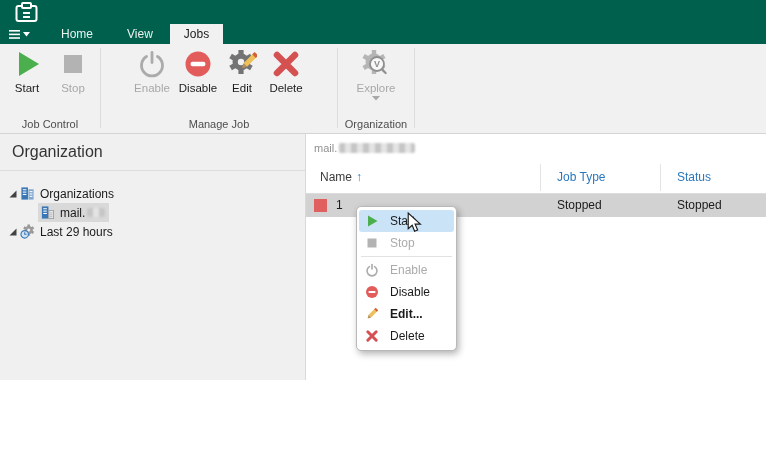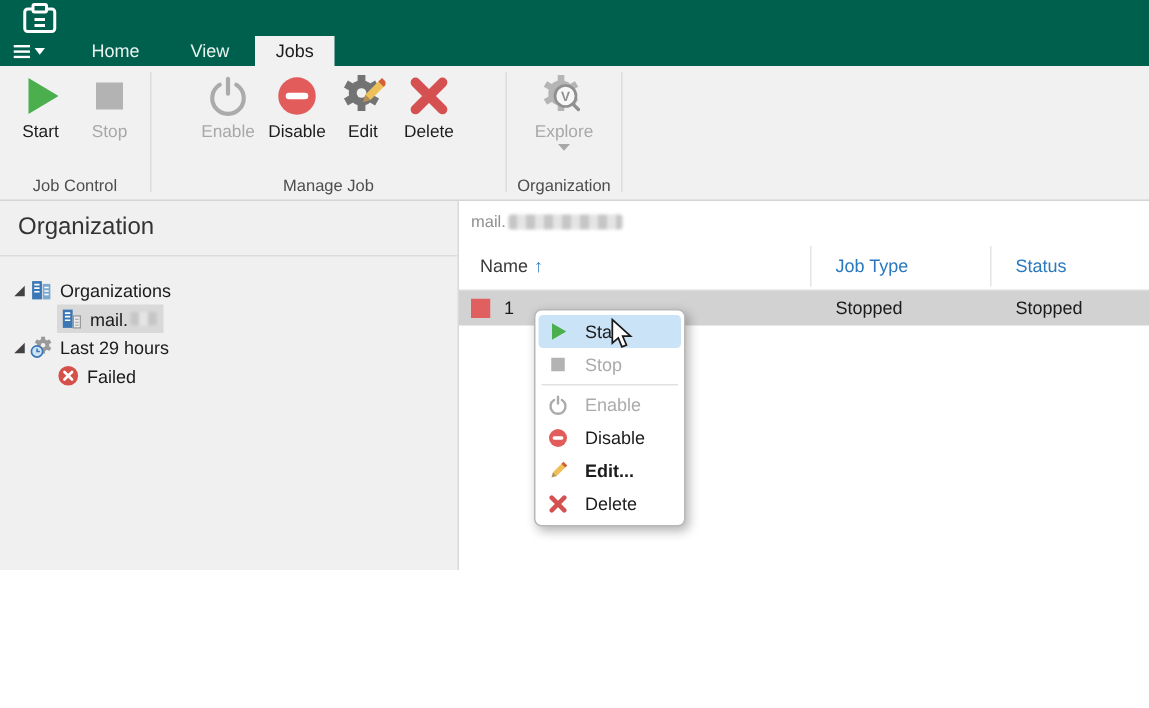--- a/index.html
+++ b/index.html
@@ -242,27 +242,20 @@
             <rect x="7.9" y="0.5" width="2.8" height="12" transform="rotate(120 9.3 6.5)"></rect>
           </g>
           <circle cx="9.3" cy="6.5" r="4.4" fill="#9a9a9a"></circle>
           <circle cx="9.3" cy="6.5" r="1.6" fill="#f0f0f0"></circle>
           <circle cx="5" cy="11" r="4" fill="#cfe3f4" stroke="#3b77b5" stroke-width="1.2"></circle>
           <path d="M5 8.8 V11 H7" fill="none" stroke="#3b77b5" stroke-width="1.1"></path>
         </svg>
         <span>Last 29 hours</span>
       </div>
 
-      <div class="trow child">
-        <svg class="ticon" viewBox="0 0 16 16">
-          <circle cx="8" cy="8" r="7" fill="#d6504a"></circle>
-          <path d="M5.3 5.3 L10.7 10.7 M10.7 5.3 L5.3 10.7" stroke="#fff" stroke-width="1.9" stroke-linecap="round"></path>
-        </svg>
-        <span>Failed</span>
-      </div>
 
     </div>
   </div>
 
   <div class="main">
     <div class="breadcrumb">
       <span>mail.</span>
       <span class="redacted"></span>
     </div>
 

